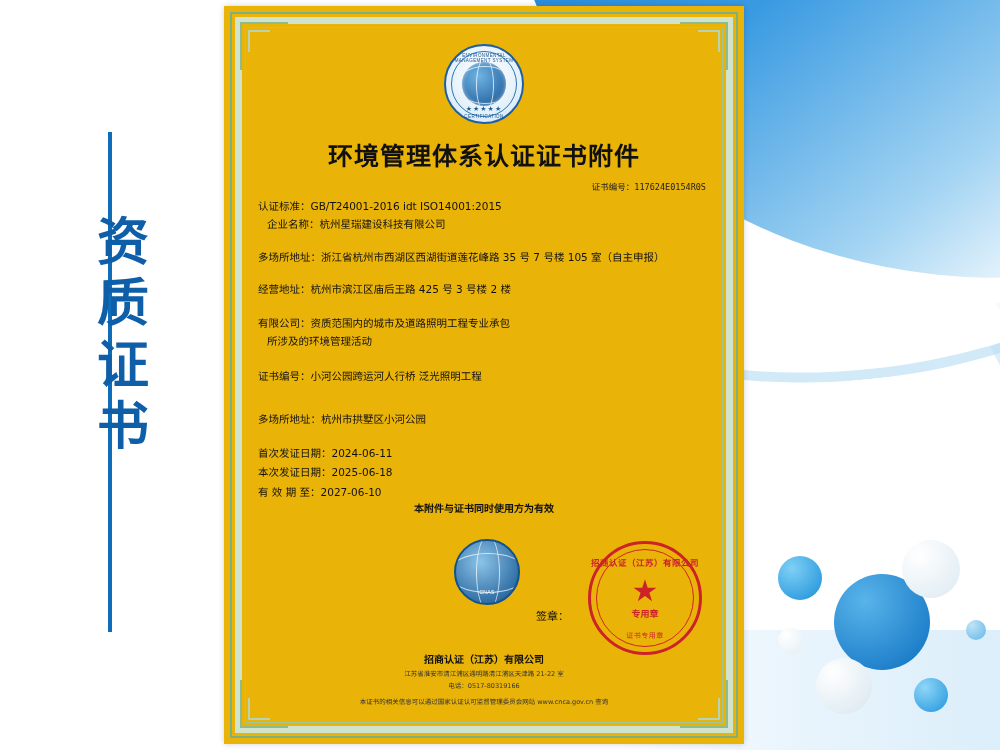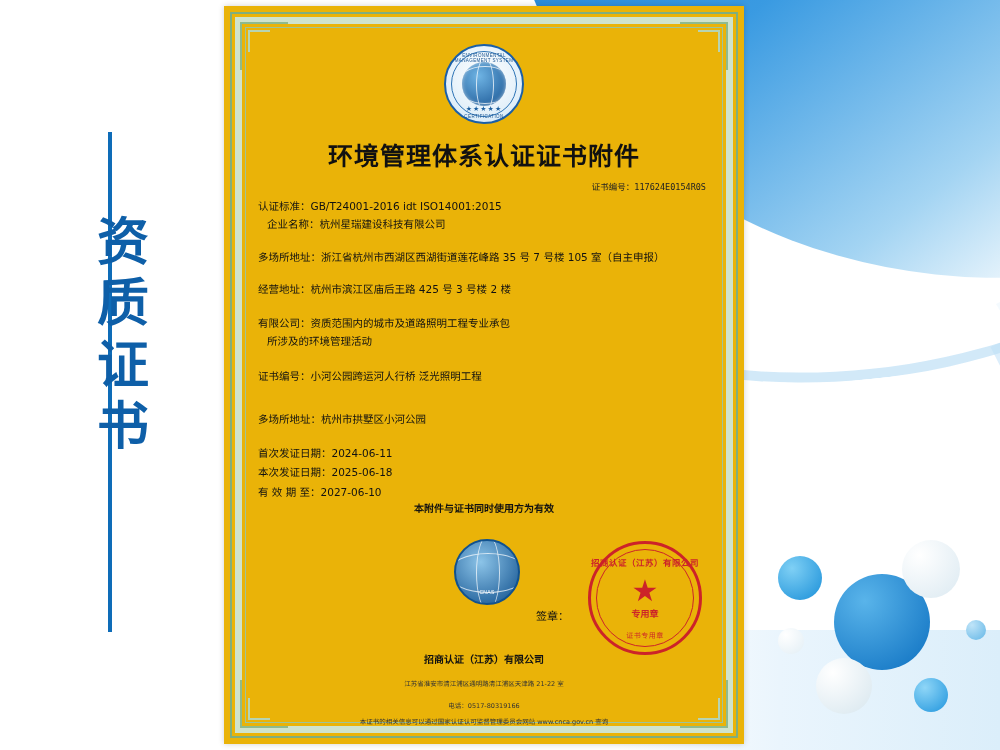--- a/index.html
+++ b/index.html
@@ -168,21 +168,21 @@
     font-size:7px;letter-spacing:.5px;
   }
   #seal .mid-text{
     position:absolute;top:58%;left:0;width:100%;text-align:center;
     font-size:9px;font-weight:bold;
   }
 
   
   #cert-footer{margin-top:2px;text-align:center;}
   #footer-org{font-size:10px;font-weight:bold;color:#111;font-family:"DejaVu Sans","Liberation Sans",sans-serif;}
-  .footer-line{font-size:6.5px;color:#333;margin-top:12px;font-family:"DejaVu Sans","Liberation Sans",sans-serif;}
+  .footer-line{font-size:6.5px;color:#333;margin-top:2px;font-family:"DejaVu Sans","Liberation Sans",sans-serif;}
   #footer-note{font-size:6.5px;color:#333;margin-top:6px;font-family:"DejaVu Sans","Liberation Sans",sans-serif;}
 </style>
 </head>
 <body>
 
 <div id="bg-wrap">
   <div class="bg-blue-top"></div>
   <div class="bg-swoosh sw1"></div>
   <div class="bg-swoosh sw2"></div>
   <div class="bg-swoosh sw3"></div>

